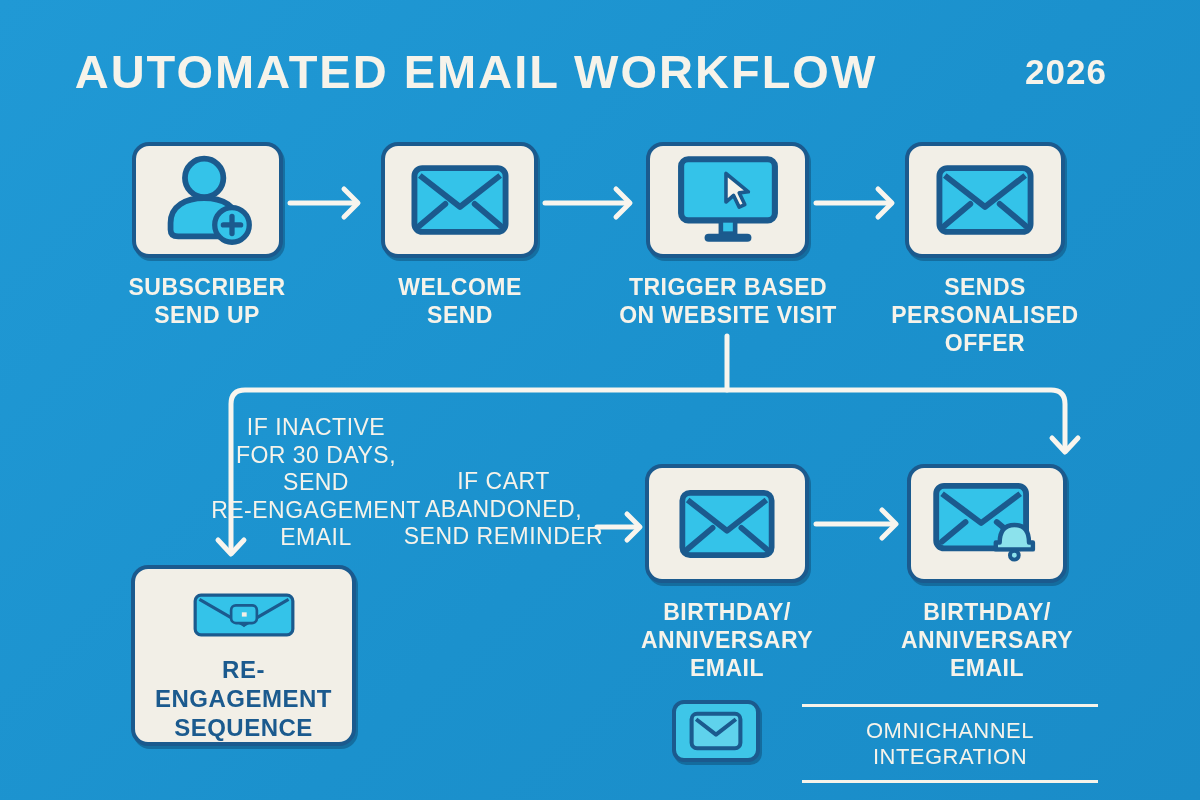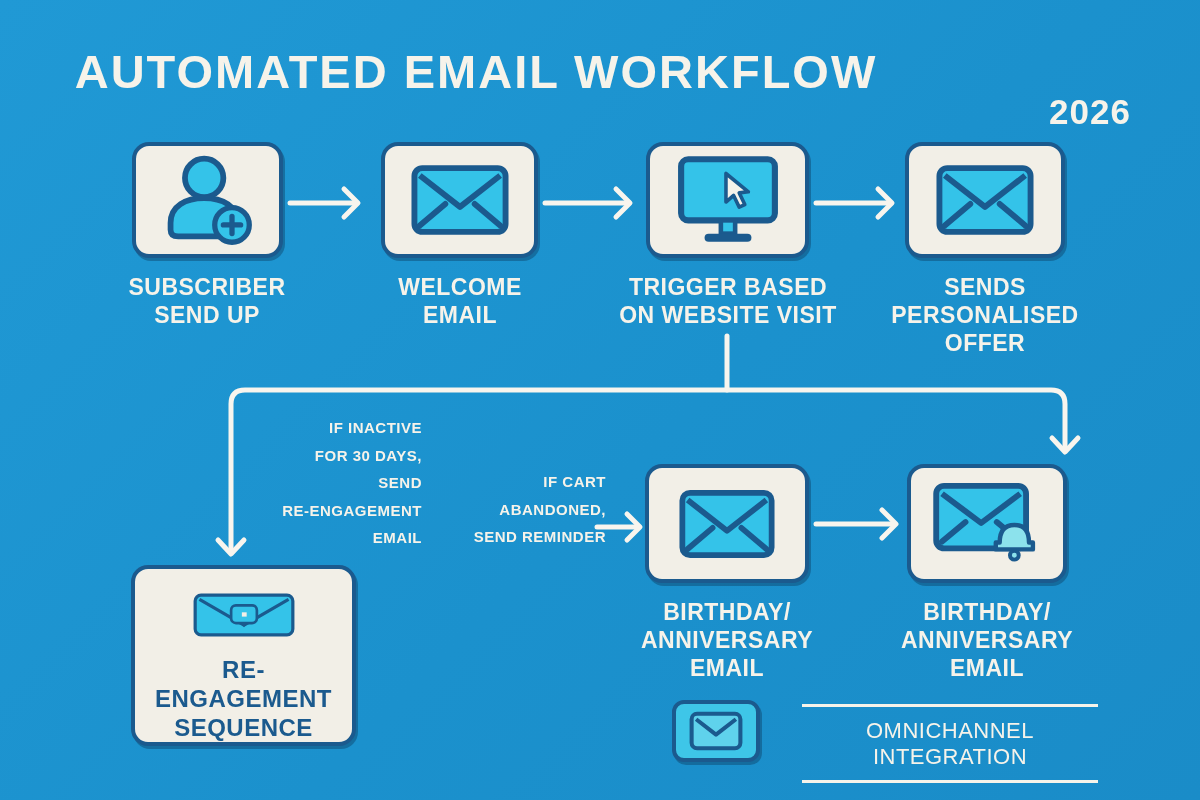--- a/index.html
+++ b/index.html
@@ -18,25 +18,24 @@
   
   .title {
     left: 0; top: 44px; width: 952px;
     text-align: center;
     font-size: 47px; font-weight: bold;
     letter-spacing: 2px;
     color: #f6f3ea;
   }
   .year {
     left: 1025px; top: 52px; width: 130px;
-    text-align: center;
+    text-align: left;
     font-size: 35px; font-weight: bold;
     letter-spacing: 1px;
     color: #f6f3ea;
-    margin-top: 40px;
   }
 
   
   .node-box {
     background: #f2efe7;
     border: 4px solid #1b5a8e;
     border-radius: 17px;
     box-shadow: 2px 3px 0 rgba(13, 66, 104, 0.45);
     display: flex;
     align-items: center;
@@ -71,25 +70,25 @@
   }
   .lbl-1 { left: 102px; top: 273px; width: 210px; }
   .lbl-2 { left: 355px; top: 273px; width: 210px; }
   .lbl-3 { left: 603px; top: 273px; width: 250px; }
   .lbl-4 { left: 880px; top: 273px; width: 210px; }
   .lbl-mid   { left: 622px; top: 598px; width: 210px; }
   .lbl-right { left: 882px; top: 598px; width: 210px; }
 
   .annotation {
     color: #f6f3ea;
-    font-weight: bold;
-    font-size: 15px;
+    font-weight: normal;
+    font-size: 23px;
     line-height: 27.5px;
     letter-spacing: 0.5px;
-    text-align: right;
+    text-align: center;
     white-space: pre-line;
   }
   .anno-inactive { left: 210px; top: 414px; width: 212px; }
   .anno-cart     { left: 401px; top: 468px; width: 205px; }
 
   .reengage-text {
     margin-top: 18px;
     color: #1b5a8e;
     font-weight: bold;
     font-size: 24px;
@@ -201,21 +200,21 @@
     <svg width="98" height="72" viewBox="0 0 100 72">
       <rect x="3.5" y="3.5" width="93" height="65" rx="8" fill="#34c3e9" stroke="#1b5a8e" stroke-width="6"></rect>
       <path d="M9 11 L50 43 L91 11" fill="none" stroke="#1b5a8e" stroke-width="6" stroke-linejoin="round"></path>
       <path d="M9 62 L35 40 M91 62 L65 40" fill="none" stroke="#1b5a8e" stroke-width="6" stroke-linecap="round"></path>
     </svg>
   </div>
 
   <div class="abs node-label lbl-1">SUBSCRIBER
 SEND UP</div>
   <div class="abs node-label lbl-2">WELCOME
-EMAIL</div>
+SEND</div>
   <div class="abs node-label lbl-3">TRIGGER BASED
 ON WEBSITE VISIT</div>
   <div class="abs node-label lbl-4">SENDS
 PERSONALISED
 OFFER</div>
 
   <div class="abs annotation anno-inactive">IF INACTIVE
 FOR 30 DAYS,
 SEND
 RE-ENGAGEMENT

